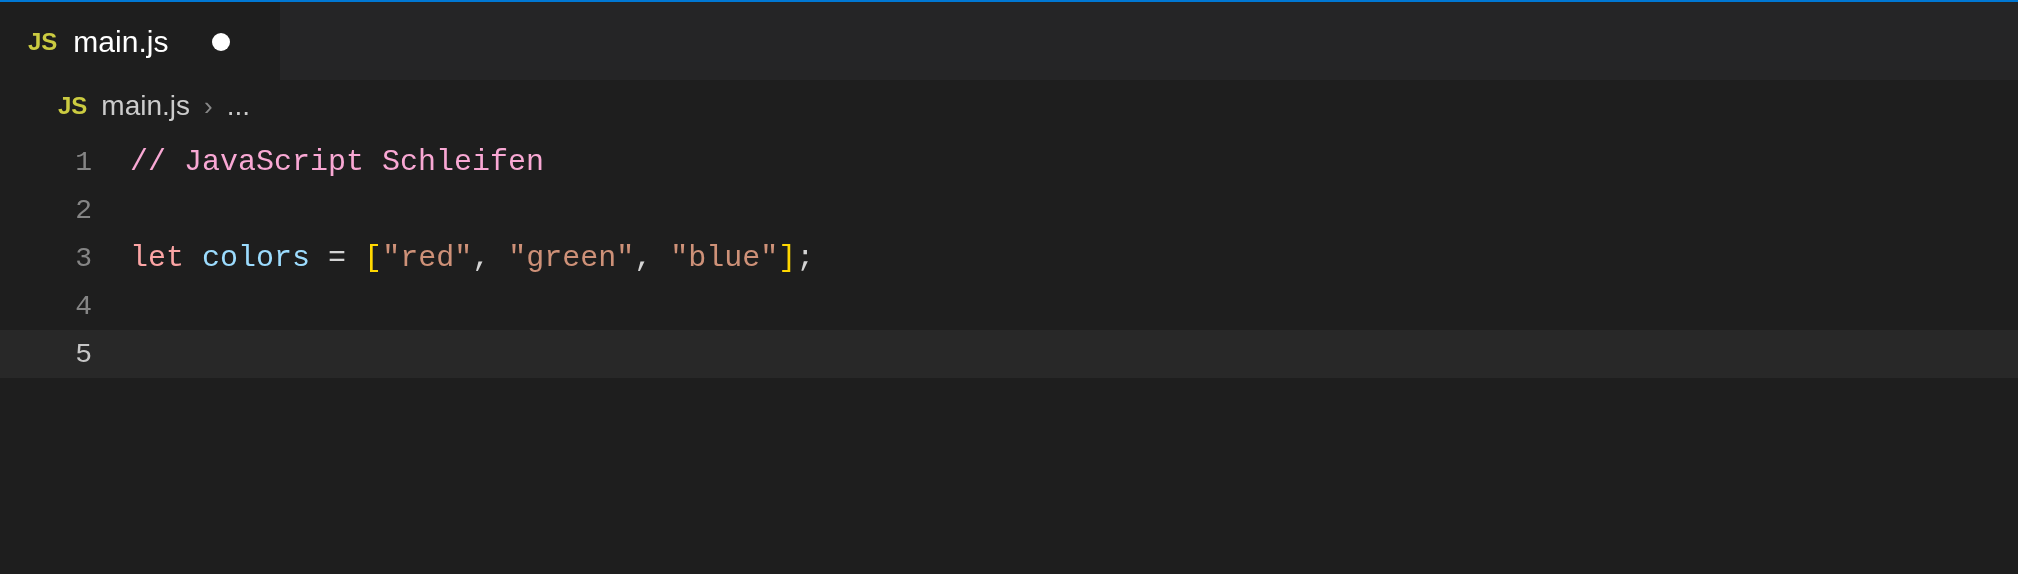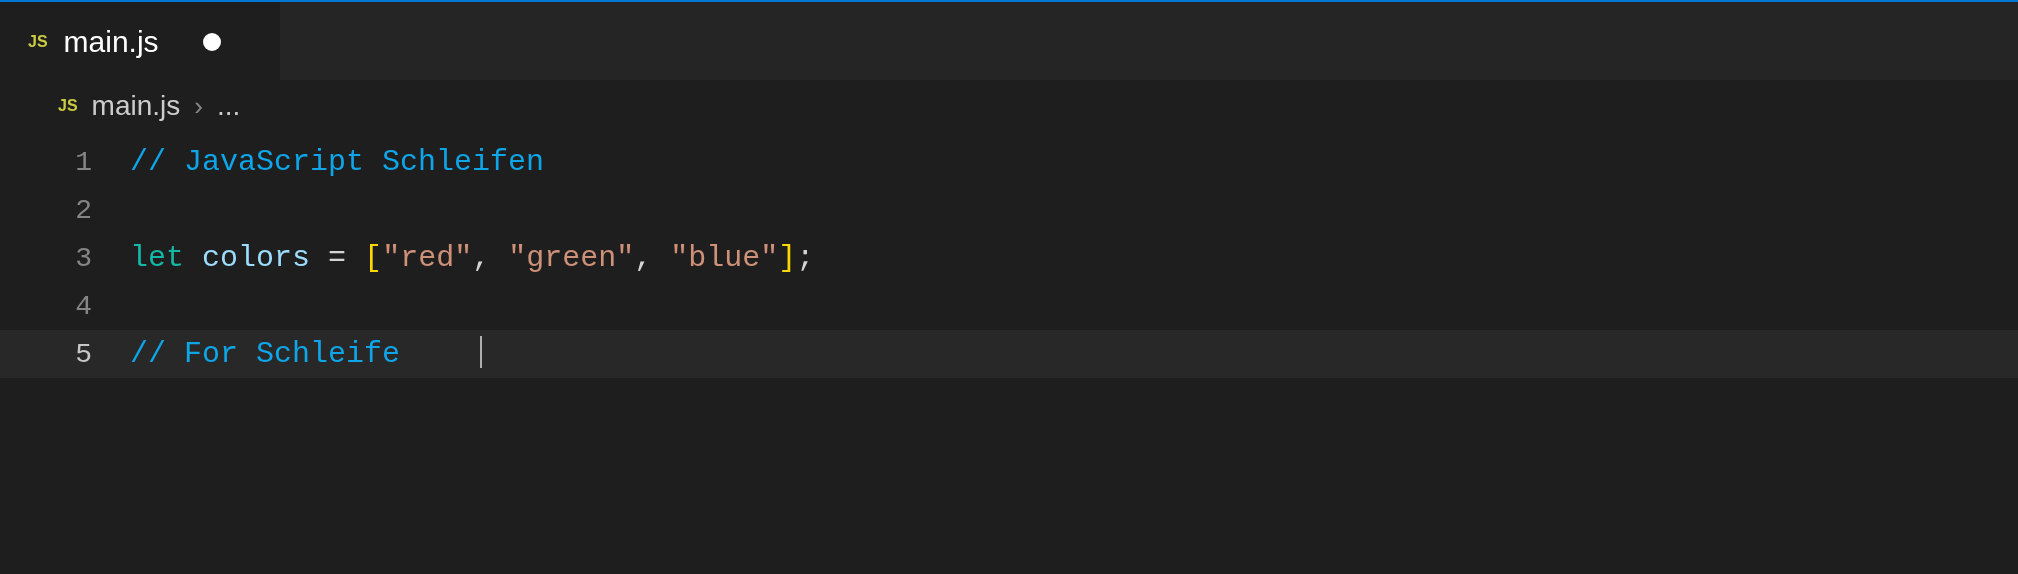--- a/index.html
+++ b/index.html
@@ -25,21 +25,21 @@
     gap: 16px;
     min-width: 280px;
     border-top: 1px solid #1e1e1e;
   }
   .tab.active {
     border-top: 1px solid #1e1e1e;
   }
   .js-icon {
     color: #cbcb41;
     font-weight: bold;
-    font-size: 16px;
+    font-size: 24px;
     font-family: sans-serif;
   }
   .tab-label {
     color: #ffffff;
     font-size: 30px;
     font-family: "Segoe UI", sans-serif;
   }
   .dirty-dot {
     width: 18px;
     height: 18px;
@@ -82,22 +82,22 @@
     padding-right: 38px;
     user-select: none;
     font-size: 28px;
   }
   .line.current .gutter {
     color: #c6c6c6;
   }
   .code {
     white-space: pre;
   }
-  .comment { color: #0ea5e9; }
-  .keyword { color: #14b8a6; }
+  .comment { color: #f9a8d4; }
+  .keyword { color: #fca5a5; }
   .variable { color: #9cdcfe; font-family: Liberation Mono, monospace; }
   .operator { color: #d4d4d4; }
   .bracket-y { color: #ffd700; }
   .string { color: #ce9178; }
   .punctuation { color: #d4d4d4; }
   .cursor {
     display: inline-block;
     width: 2px;
     height: 32px;
     background: #aeafad;
@@ -137,15 +137,14 @@
     <div class="line">
       <div class="gutter">3</div>
       <div class="code"><span class="keyword">let</span><span> </span><span class="variable">colors</span><span> </span><span class="operator">=</span><span> </span><span class="bracket-y">[</span><span class="string">"red"</span><span class="punctuation">, </span><span class="string">"green"</span><span class="punctuation">, </span><span class="string">"blue"</span><span class="bracket-y">]</span><span class="punctuation">;</span></div>
     </div>
     <div class="line">
       <div class="gutter">4</div>
       <div class="code"></div>
     </div>
     <div class="line current">
       <div class="gutter">5</div>
-      <div class="code"><span class="comment">// For Schleife</span><span class="cursor"></span></div>
     </div>
   </div>
 
 </body></html>

